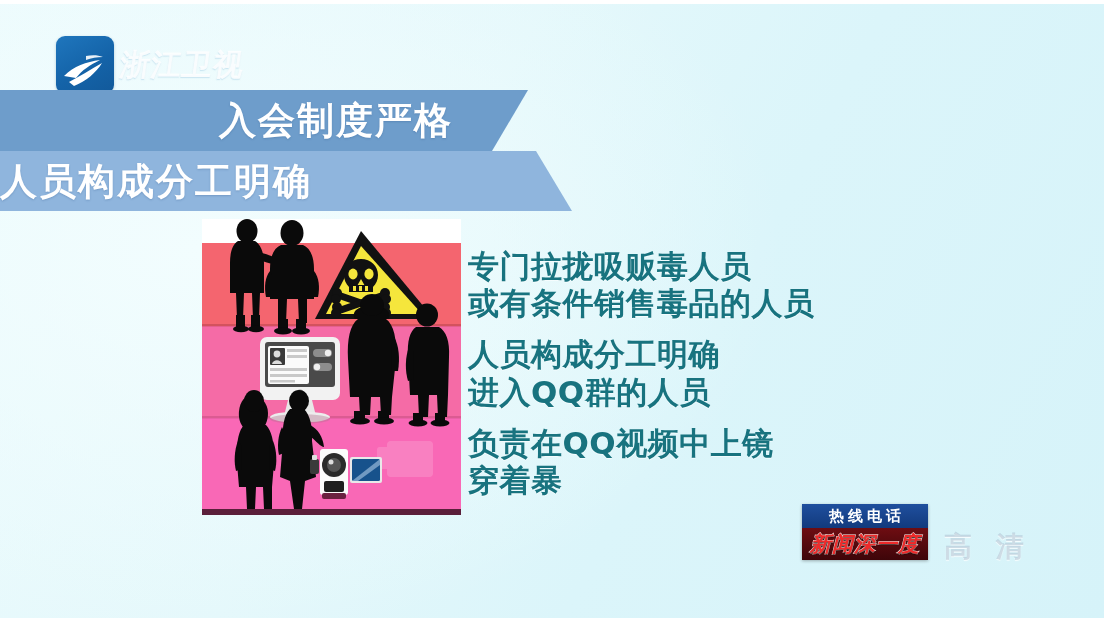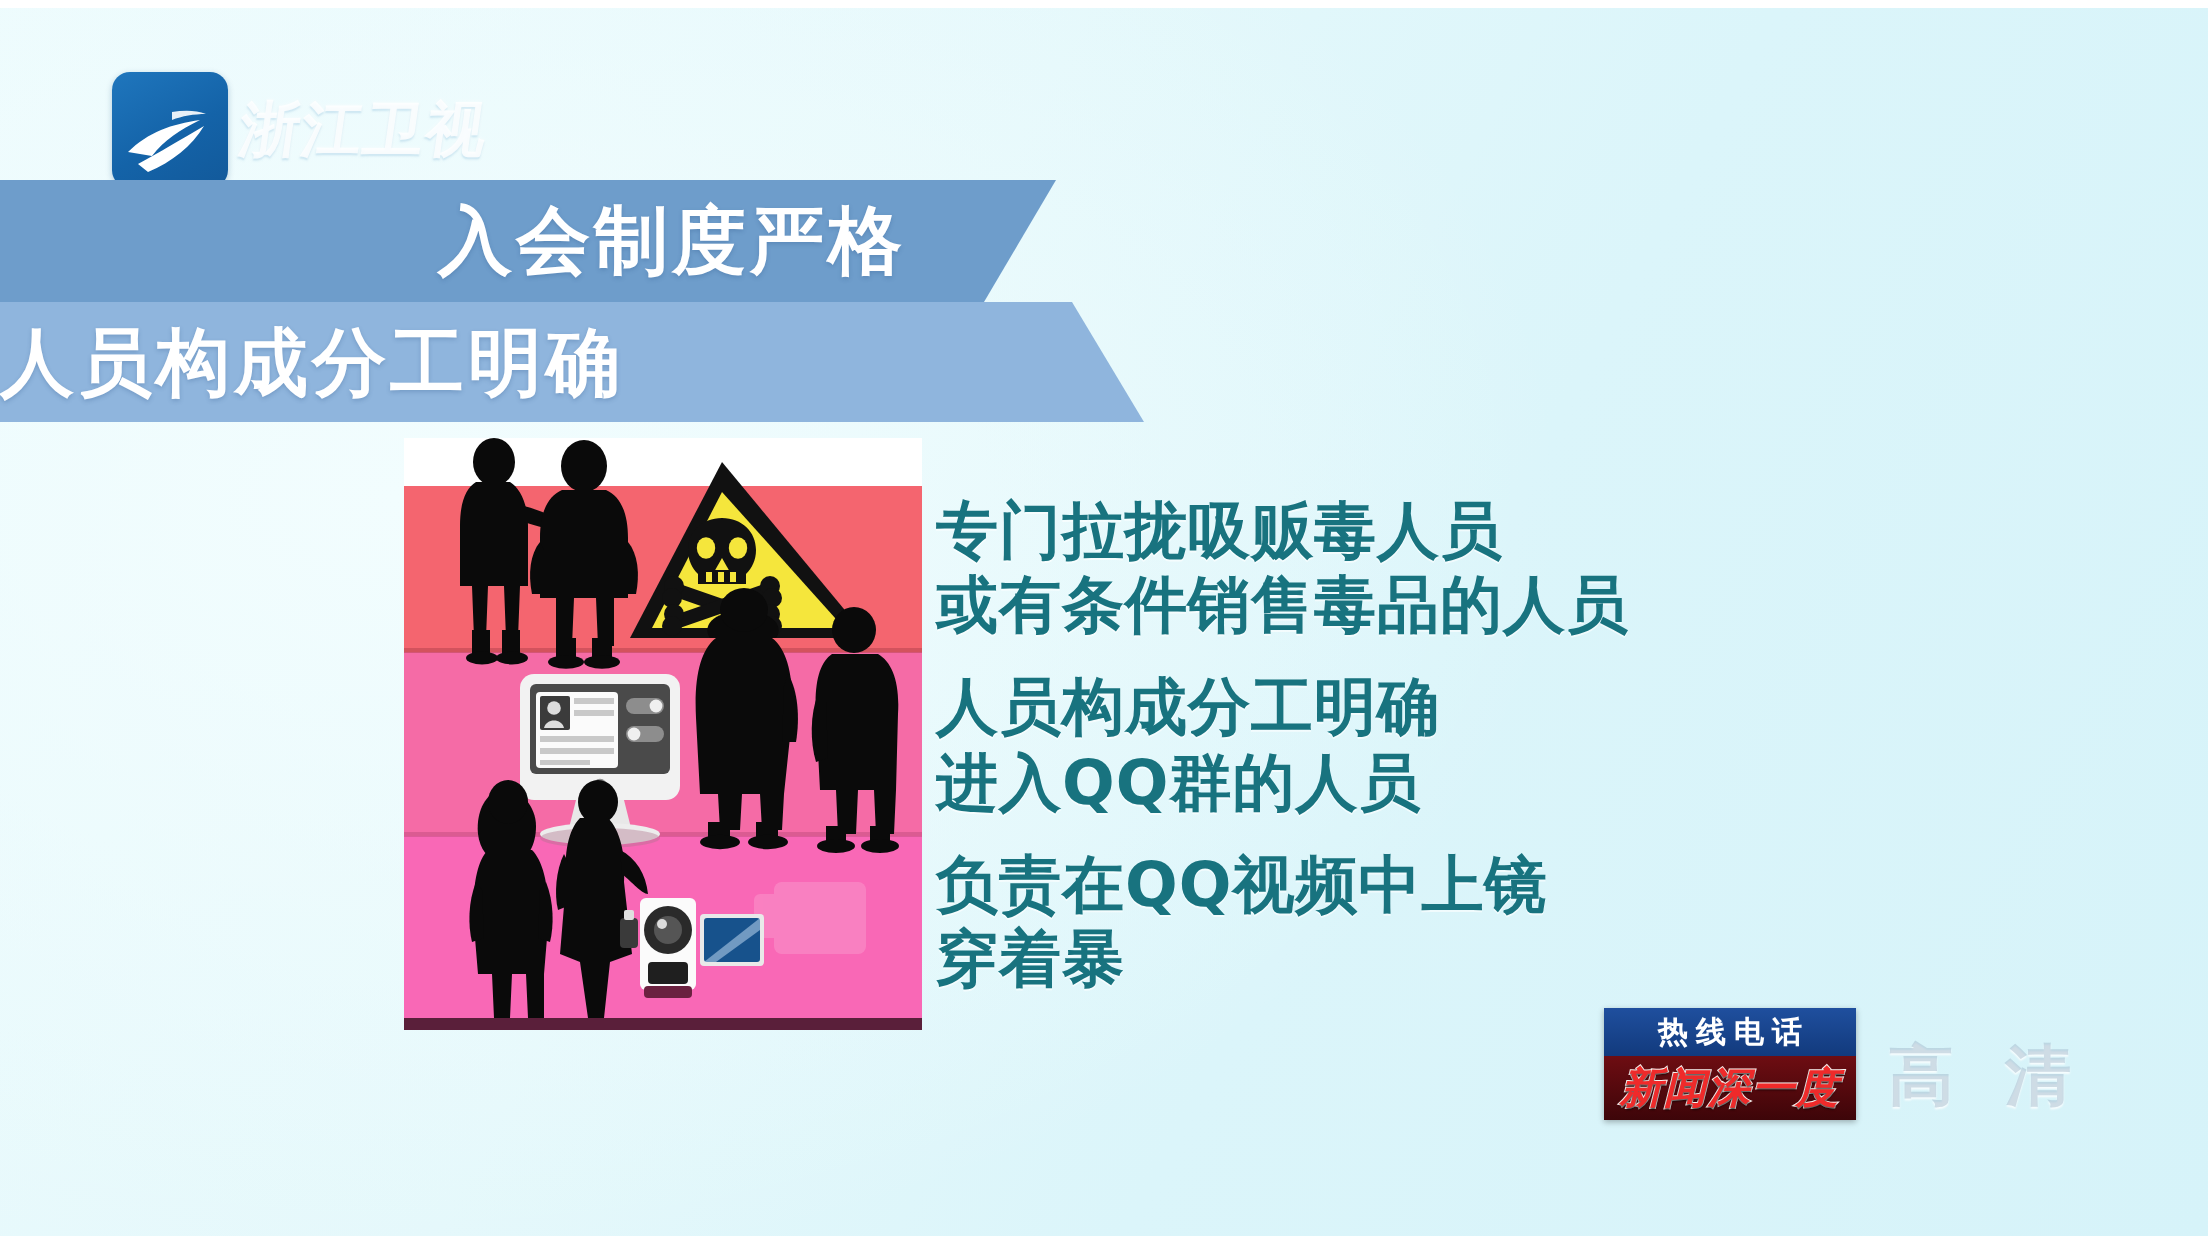--- a/index.html
+++ b/index.html
@@ -93,22 +93,22 @@
   #badge-bot span{
     color:#ef2a2a;font-size:21px;font-weight:bold;letter-spacing:1px;
     font-family:"DejaVu Sans","Liberation Sans",sans-serif;
     -webkit-text-stroke:1px #f5f0ee;
     paint-order:stroke fill;
     text-shadow:0 1px 1px rgba(0,0,0,.6);
   }
 
   
   #hd{
-    position:absolute;left:944px;top:516px;
-    font-size:33px;font-weight:bold;letter-spacing:7px;
+    position:absolute;left:944px;top:528px;
+    font-size:28px;font-weight:bold;letter-spacing:7px;
     color:rgba(150,175,195,.42);
     text-shadow:0 1px 1px rgba(255,255,255,.8);
     font-family:"DejaVu Sans","Liberation Sans",sans-serif;
   }
 
   
   .bar{position:absolute;left:0;width:1104px;background:#ffffff;}
   #bar-top{top:0;height:4px;}
   #bar-bottom{bottom:0;height:4px;}
 </style>

